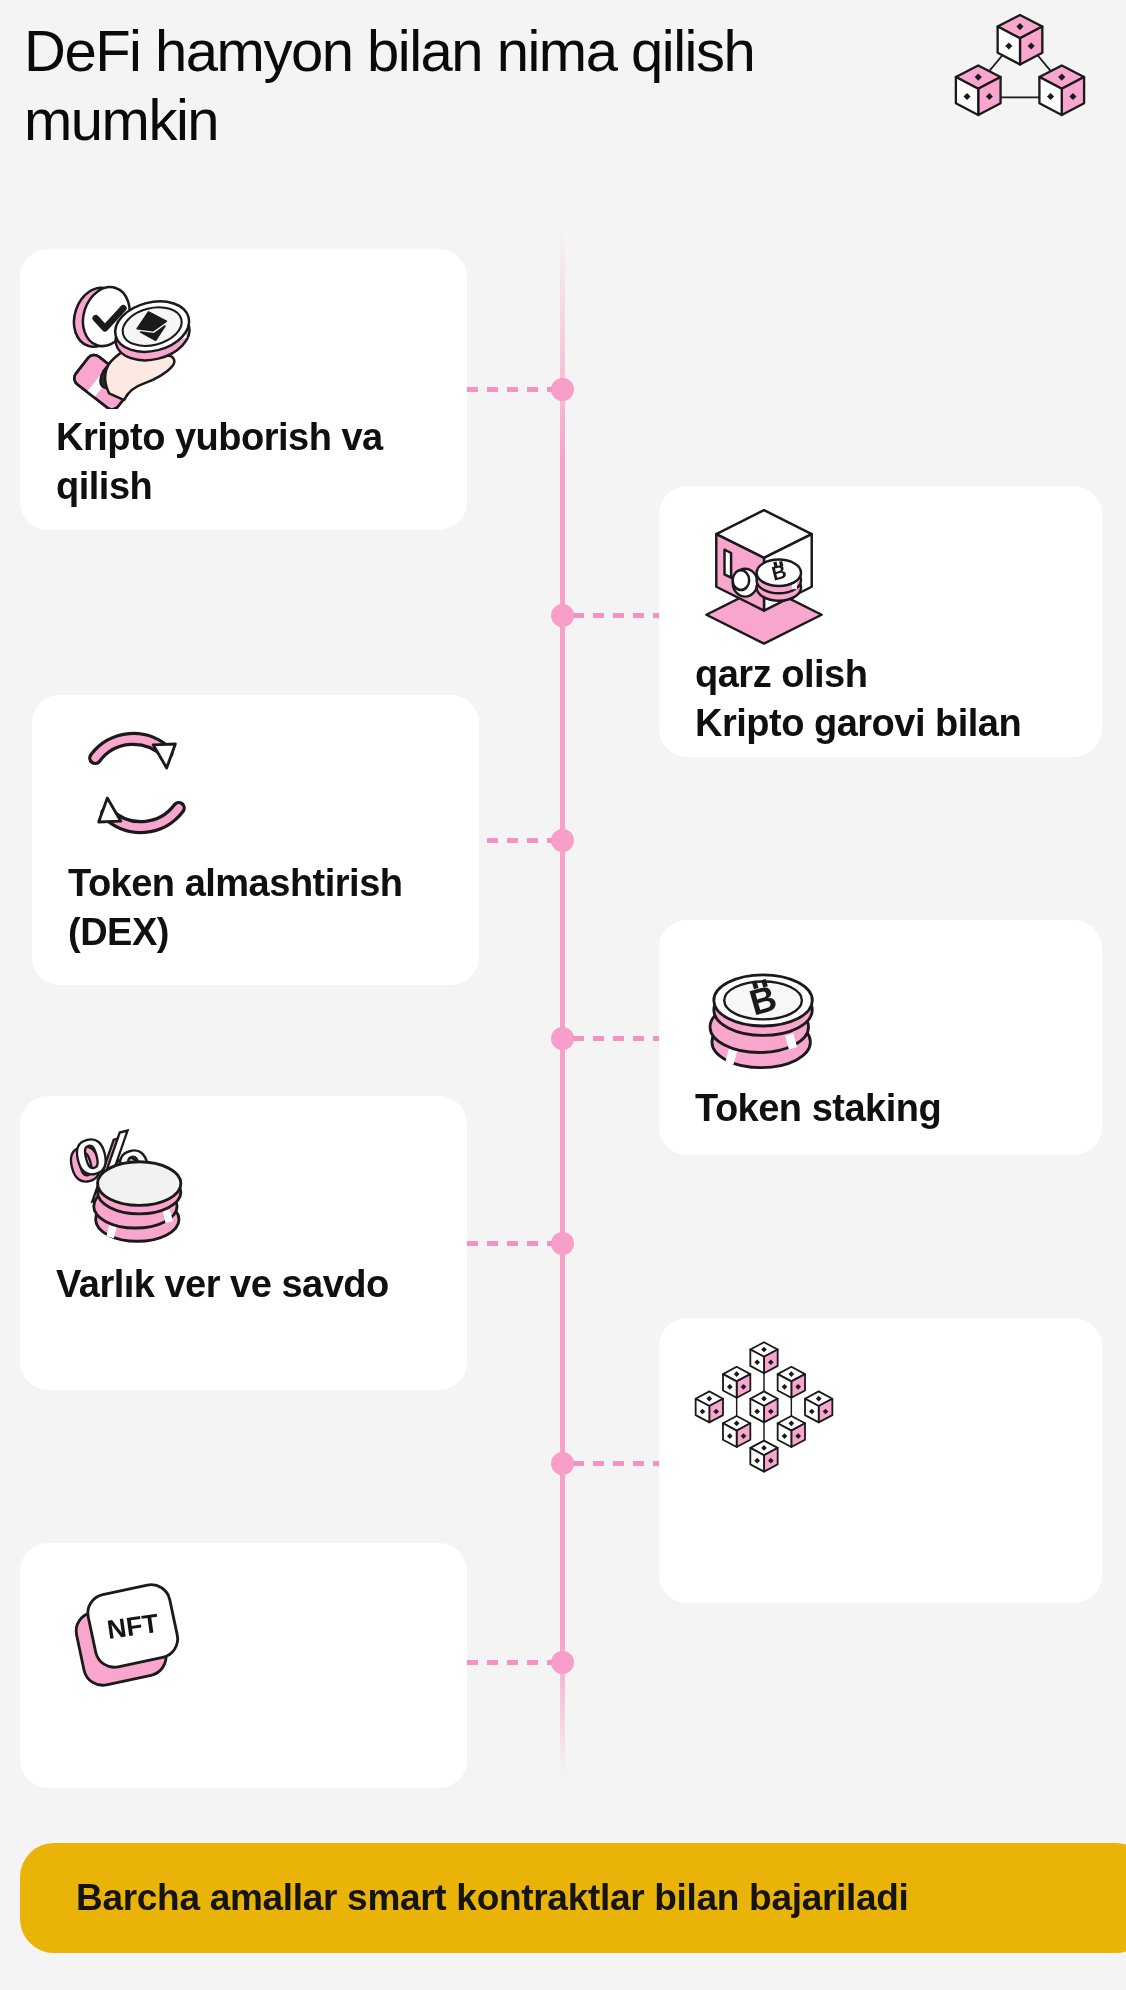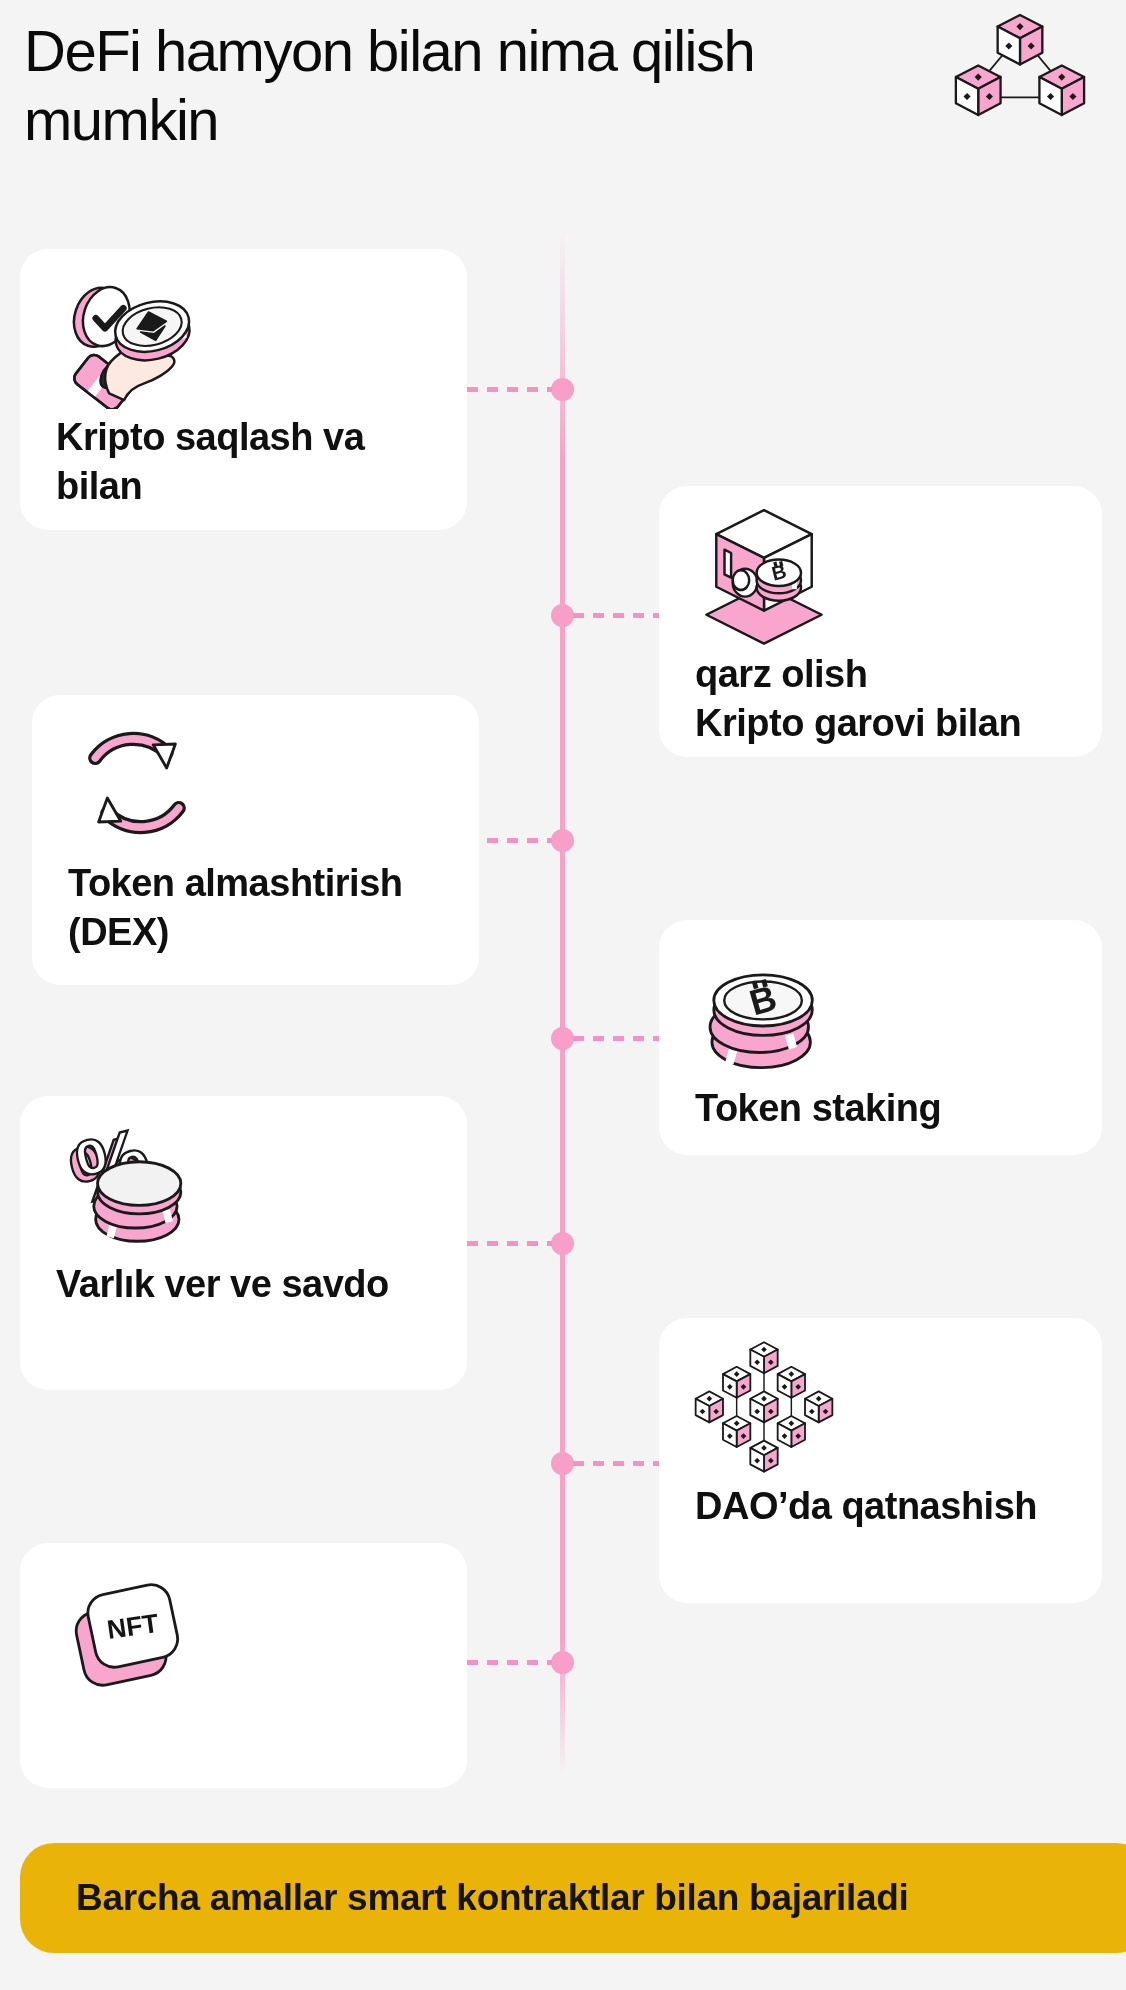--- a/index.html
+++ b/index.html
@@ -130,22 +130,22 @@
             <ellipse cx="118" cy="70" rx="36" ry="22" fill="#F6F6F6" stroke-width="2.5"></ellipse>
             <g stroke-width="2" fill="#1a1a1a">
               <polygon points="118,52 136,68 118,75 100,68"></polygon>
               <polygon points="103,73 118,87 133,73 118,79"></polygon>
             </g>
           </g>
         </g>
       </svg>
     </div>
     <div class="label">
-      <div>Kripto saqlash va</div>
-      <div>bilan</div>
+      <div>Kripto yuborish va</div>
+      <div>qilish</div>
     </div>
   </div>
 
   <div class="card card-2">
     <div class="icon">
       <svg viewBox="0 0 160 175" xmlns="http://www.w3.org/2000/svg">
         <g stroke="#1a1a1a" stroke-width="3" stroke-linejoin="round">
           <polygon points="80,102 150,137 80,172 10,137" fill="#F9A6CE"></polygon>
           <polygon points="80,10 138,39 80,68 22,39" fill="#fff"></polygon>
           <polygon points="138,39 138,103 80,132 80,68" fill="#fff"></polygon>
@@ -259,24 +259,20 @@
         <use href="#qcube" x="106" y="47"></use>
         <use href="#qcube" x="46" y="47"></use>
         <use href="#qcube" x="136" y="74"></use>
         <use href="#qcube" x="76" y="74"></use>
         <use href="#qcube" x="16" y="74"></use>
         <use href="#qcube" x="106" y="101"></use>
         <use href="#qcube" x="46" y="101"></use>
         <use href="#qcube" x="76" y="128"></use>
       </svg>
     </div>
-    <div class="label">
-      <div>DAO’da qatnashish</div>
-      <div></div>
-    </div>
   </div>
 
   <div class="card card-7">
     <div class="icon">
       <svg viewBox="0 0 150 145" xmlns="http://www.w3.org/2000/svg">
         <g transform="rotate(-12 75 72)" stroke="#1a1a1a" stroke-width="3" stroke-linejoin="round">
           <rect x="24" y="46" width="88" height="78" rx="20" fill="#F9A6CE"></rect>
           <rect x="40" y="30" width="88" height="78" rx="20" fill="#fff"></rect>
           <text x="84" y="79" font-size="28" font-weight="bold" text-anchor="middle" fill="#141414" stroke="none" transform="rotate(4 84 70)" font-family="Liberation Sans, DejaVu Sans, sans-serif">NFT</text>
         </g>

